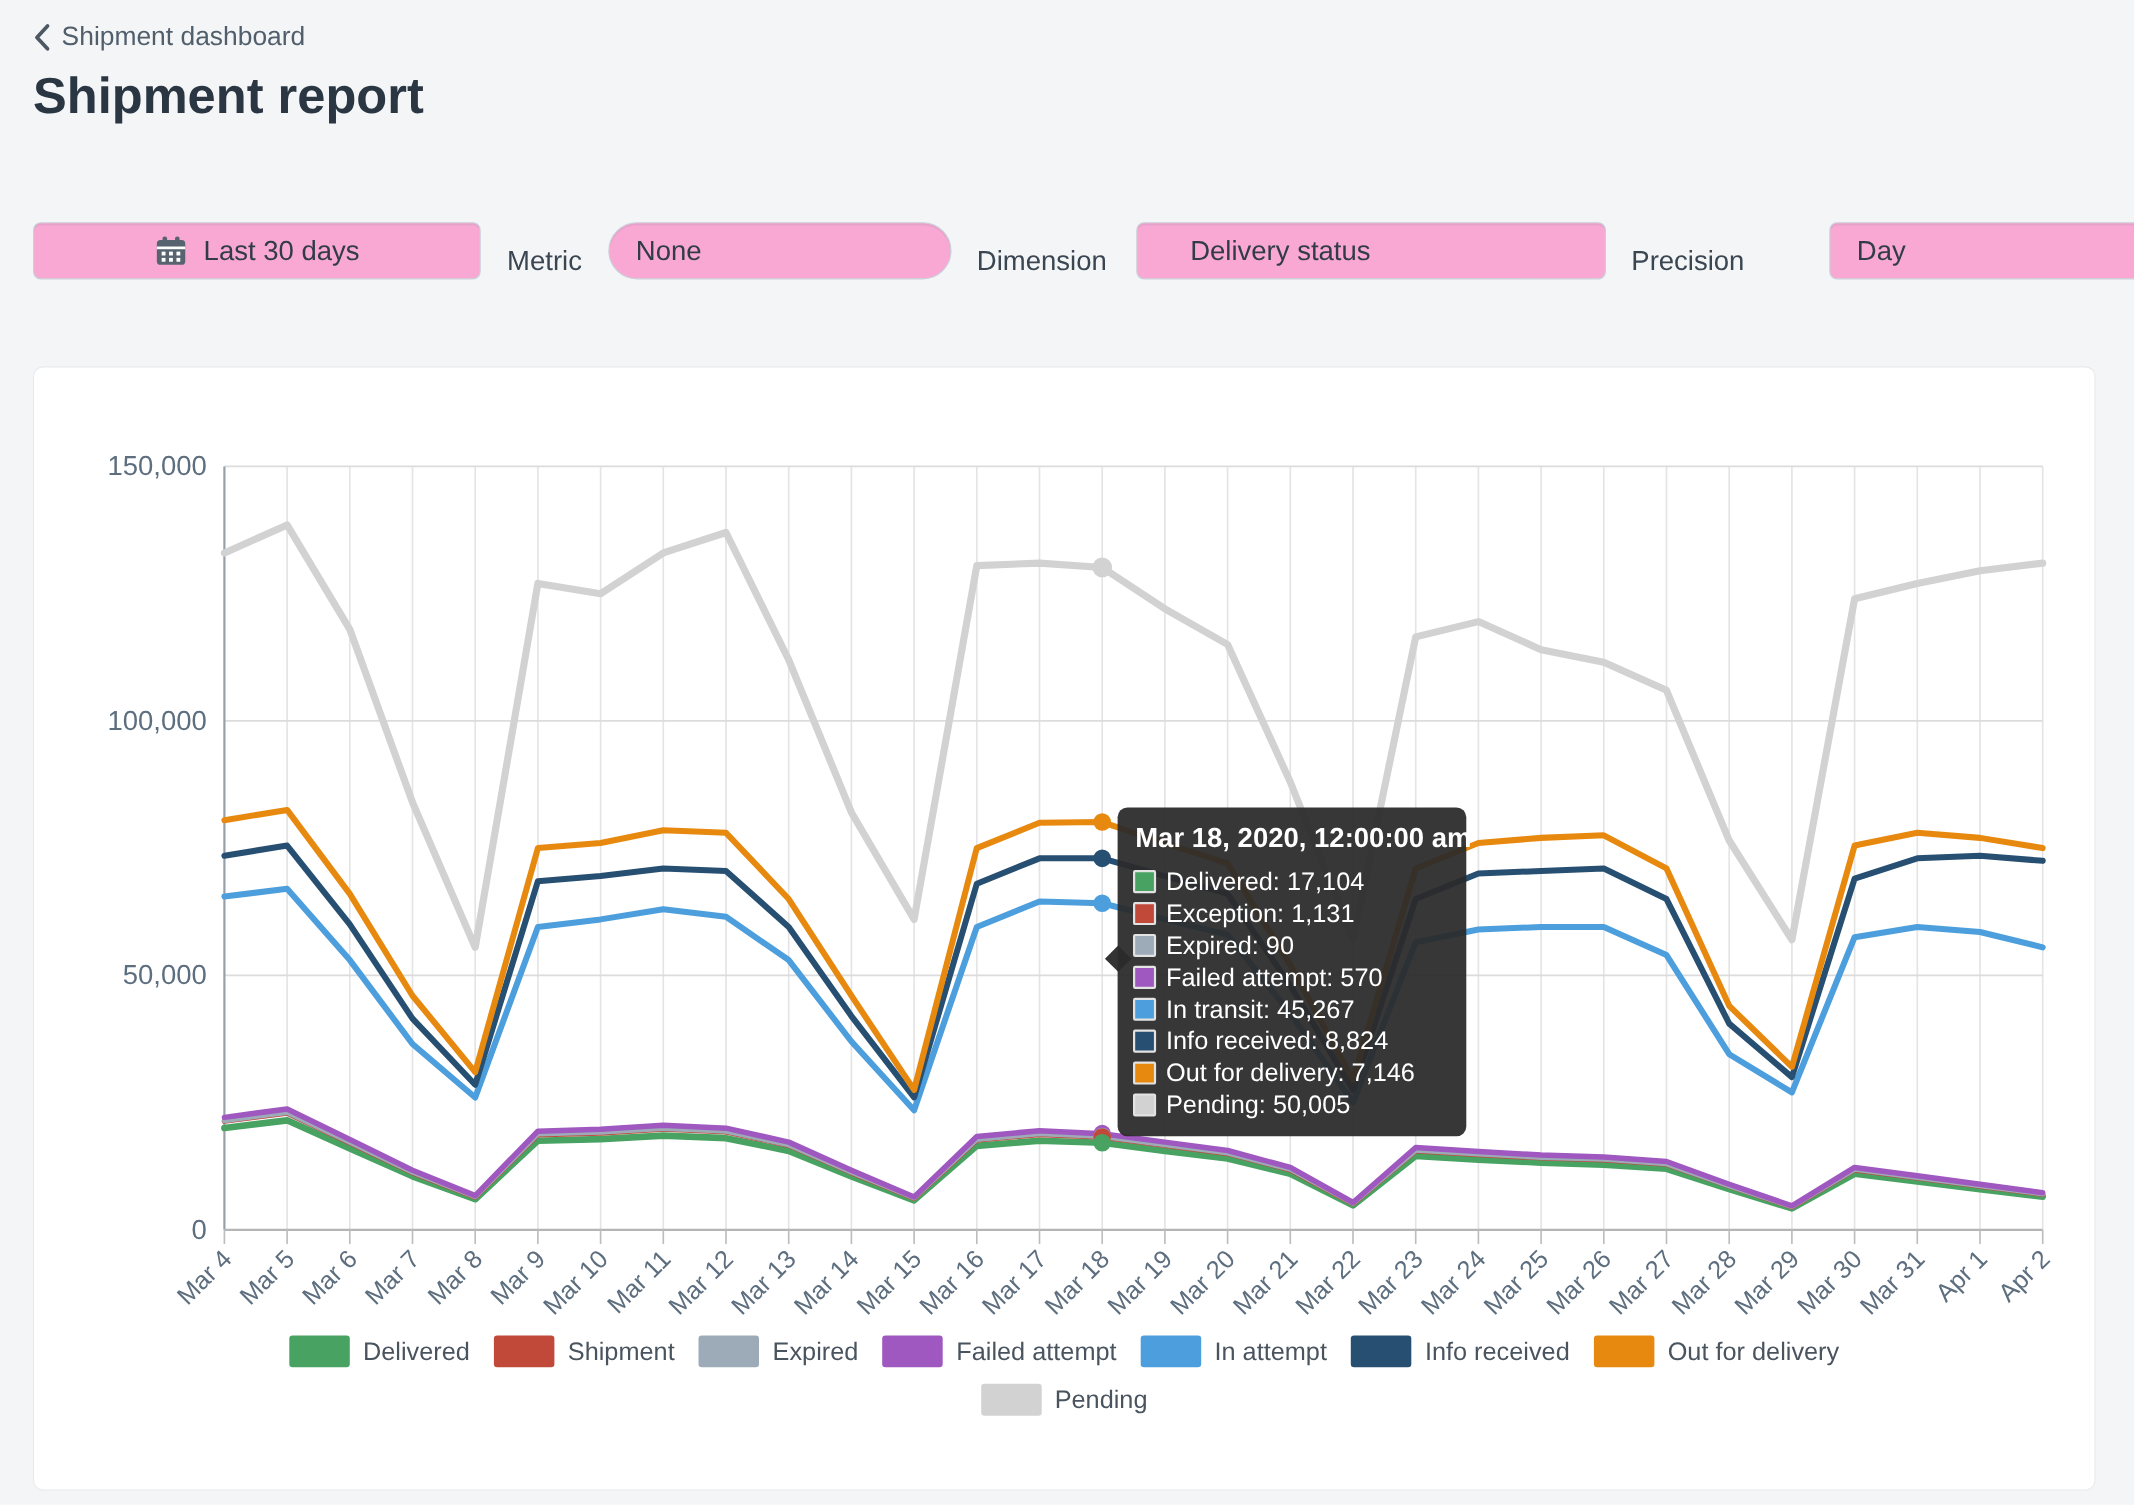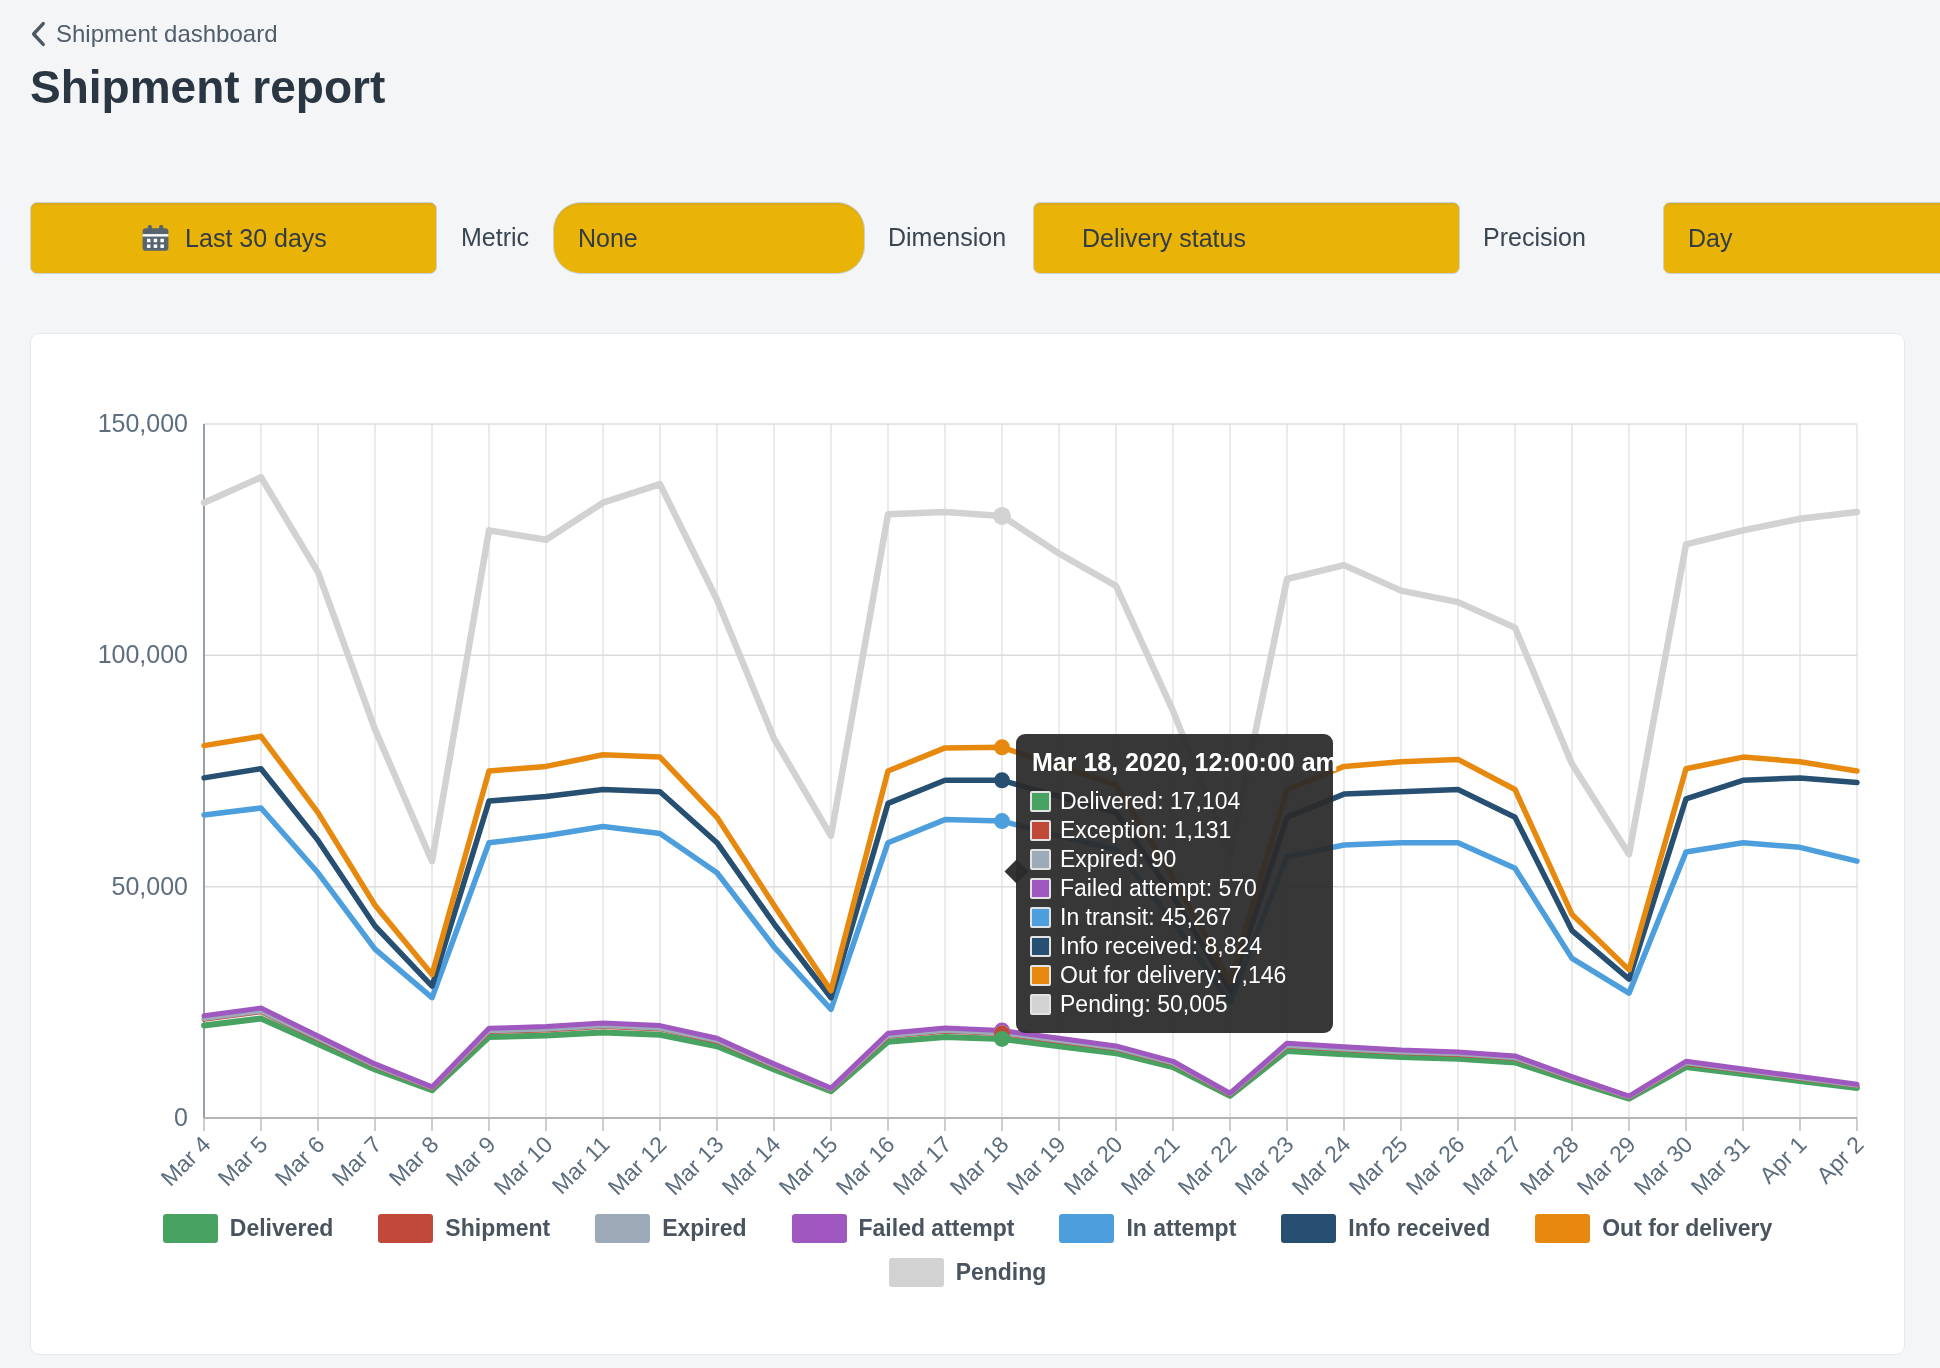--- a/index.html
+++ b/index.html
@@ -9,41 +9,41 @@
     font-family:"Liberation Sans","DejaVu Sans",sans-serif;
     color:#2d3742;
   }
   
   .back-link{position:absolute;left:30px;top:20px;display:flex;align-items:center;gap:10px;
     color:#515e6b;font-size:24px;cursor:pointer;}
   .back-link svg{display:block;}
   .page-title{position:absolute;left:30px;top:60px;font-size:46px;font-weight:700;color:#2a3642;margin:0;}
   
   .filter-row{position:absolute;left:0;top:202px;height:70px;width:100%;}
-  .ctrl{position:absolute;top:0;height:72px;box-sizing:border-box;background:#eab308;
+  .ctrl{position:absolute;top:0;height:52px;box-sizing:border-box;background:#f9a8d4;
     border:1px solid #c9d1d8;border-radius:7px;box-shadow:inset 0 2px 0 rgba(120,130,140,.14);
     display:flex;align-items:center;font-size:25px;color:#313c46;cursor:pointer;}
   .ctrl.date-btn{left:30px;width:407px;justify-content:center;gap:14px;}
   .ctrl.select{padding-left:24px;justify-content:flex-start;}
   #metric-select{left:553px;width:312px;border-radius:28px;}
   #dimension-select{left:1033px;width:427px;padding-left:48px;}
   #precision-select{left:1663px;width:292px;}
   .filter-label{position:absolute;top:0;height:70px;display:flex;align-items:center;
     font-size:25px;color:#3a4651;}
   #metric-label{left:461px;}
   #dimension-label{left:888px;}
   #precision-label{left:1483px;}
   
   .chart-card{position:absolute;left:30px;top:333px;width:1875px;height:1022px;
     background:#fff;border:1px solid #e7e9ec;border-radius:9px;box-sizing:border-box;}
   .chart-card svg.plot{position:absolute;left:0;top:0;}
   
   .legend{position:absolute;left:0;top:880px;width:100%;display:flex;flex-direction:column;
     align-items:center;gap:15px;}
-  .legend-row{display:flex;align-items:center;justify-content:center;gap:29px;font-weight:bold;}
+  .legend-row{display:flex;align-items:center;justify-content:center;gap:6px;}
   .legend-item{display:flex;align-items:center;gap:12px;margin:0 8px;cursor:pointer;}
   .legend-swatch{width:55px;height:29px;border-radius:3px;}
   .legend-text{font-size:23px;color:#4a545f;}
   
   .tooltip{position:absolute;left:985px;top:400px;width:317px;box-sizing:border-box;
     background:rgba(43,43,43,.94);border-radius:9px;padding:12px 24px 14px 14px;
     color:#fff;z-index:5;}
   .tooltip-title{font-size:25px;font-weight:700;margin:2px 0 10px 2px;white-space:nowrap;}
   .tooltip-row{display:flex;align-items:center;gap:9px;height:29px;}
   .tooltip-swatch{width:21px;height:21px;border:2.5px solid #e3e3e3;border-radius:2px;box-sizing:border-box;flex:none;}

